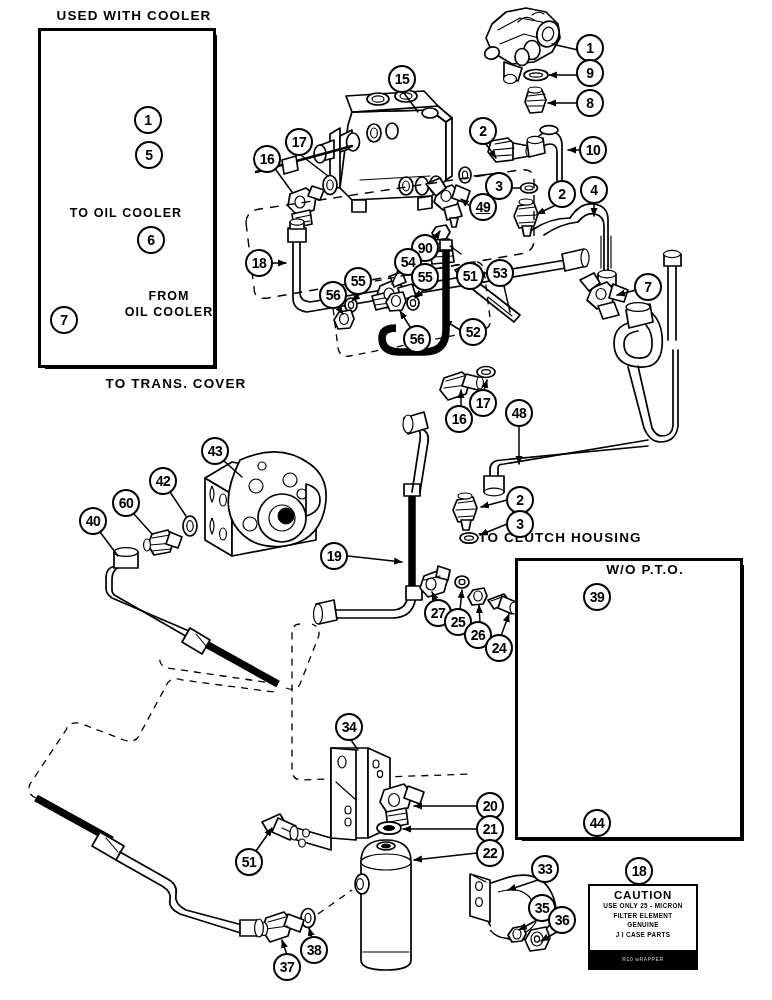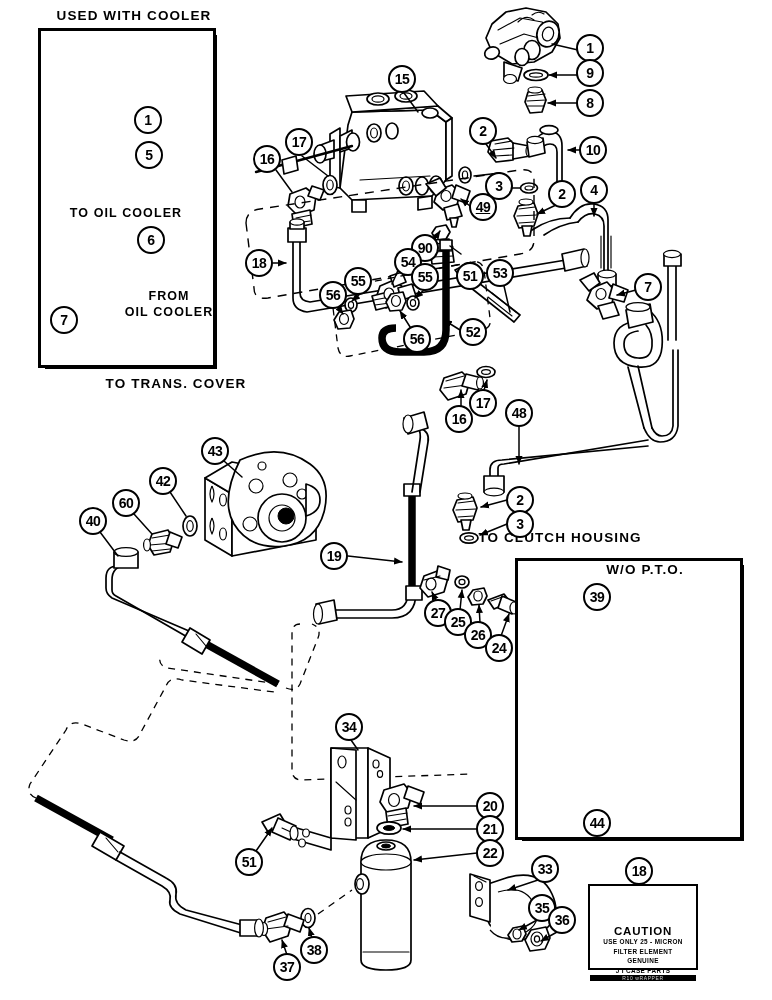--- a/index.html
+++ b/index.html
@@ -82,21 +82,20 @@
   #caution-label .cbody {
     flex: 1 1 auto;
     padding-top: 3px;
     text-align: center;
   }
   #caution-label .ctitle {
     font-family: "Liberation Sans", sans-serif;
     font-weight: 700;
     font-size: 11.5px;
     letter-spacing: 0.8px;
-    margin-top: 36px;
   }
   #caution-label .cline {
     font-family: "Liberation Sans", sans-serif;
     font-weight: 700;
     font-size: 6.4px;
     letter-spacing: 0.35px;
     line-height: 9.5px;
   }
   #caution-label .cfoot {
     height: 18px;

